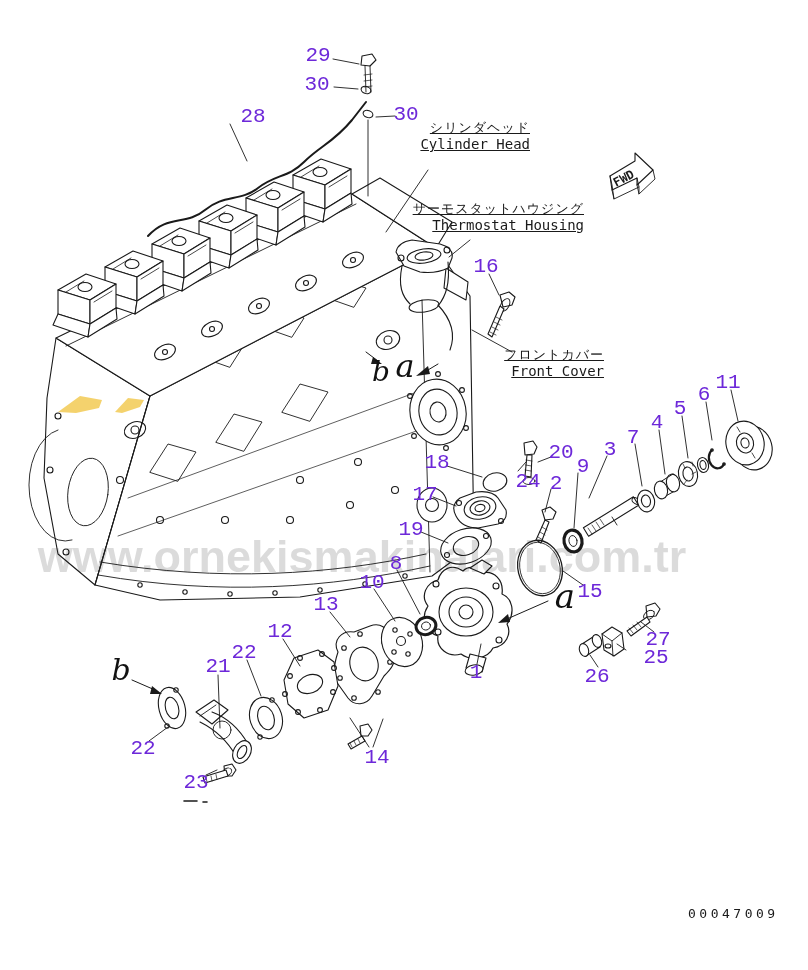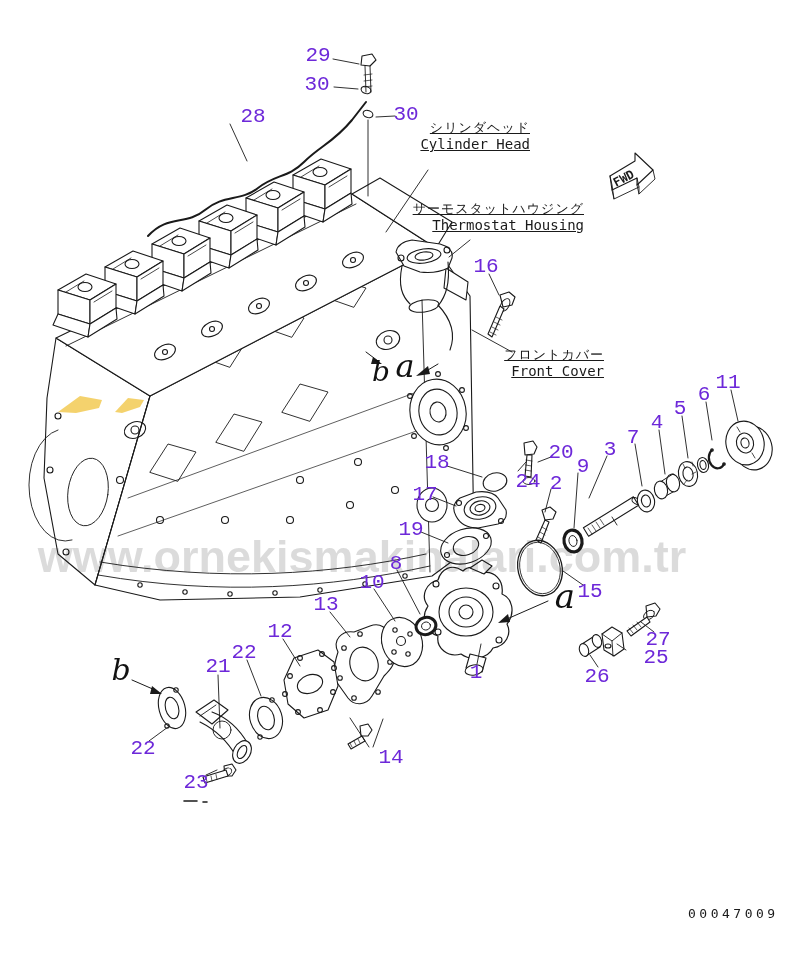--- a/index.html
+++ b/index.html
@@ -376,21 +376,21 @@
   <div class="callout" style="left:425px;top:494px;">17</div>
   <div class="callout" style="left:411px;top:529px;">19</div>
   <div class="callout" style="left:396px;top:563px;">8</div>
   <div class="callout" style="left:372px;top:582px;">10</div>
   <div class="callout" style="left:326px;top:604px;">13</div>
   <div class="callout" style="left:280px;top:631px;">12</div>
   <div class="callout" style="left:244px;top:652px;">22</div>
   <div class="callout" style="left:218px;top:666px;">21</div>
   <div class="callout" style="left:143px;top:748px;">22</div>
   <div class="callout" style="left:196px;top:782px;">23</div>
-  <div class="callout" style="left:391px;top:757px;">14</div>
+  <div class="callout" style="left:377px;top:757px;">14</div>
   <div class="callout" style="left:476px;top:672px;">1</div>
   <div class="callout" style="left:590px;top:591px;">15</div>
   <div class="callout" style="left:597px;top:676px;">26</div>
   <div class="callout" style="left:628px;top:657px;margin-left:28px;">25</div>
   <div class="callout" style="left:658px;top:639px;">27</div>
 
   <div class="drawno">00047009</div>
 </div>
 
 </body></html>

